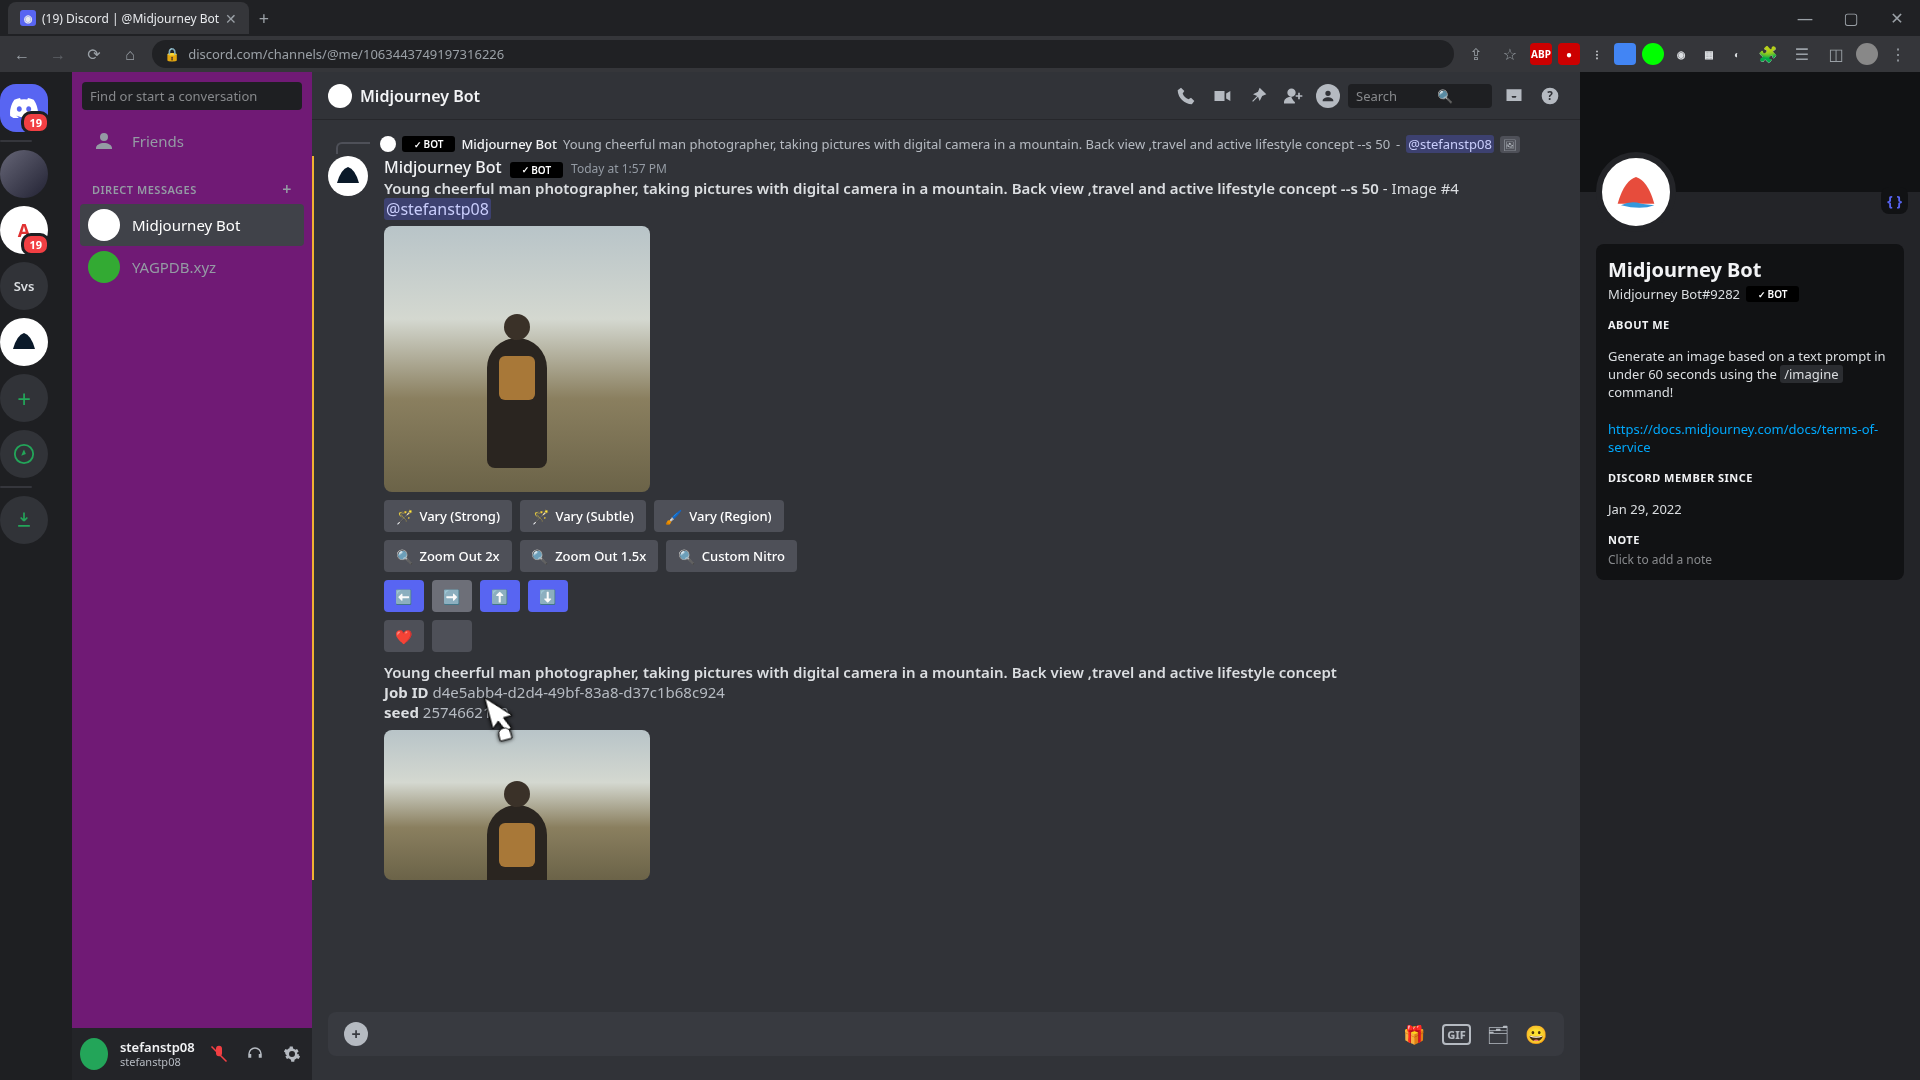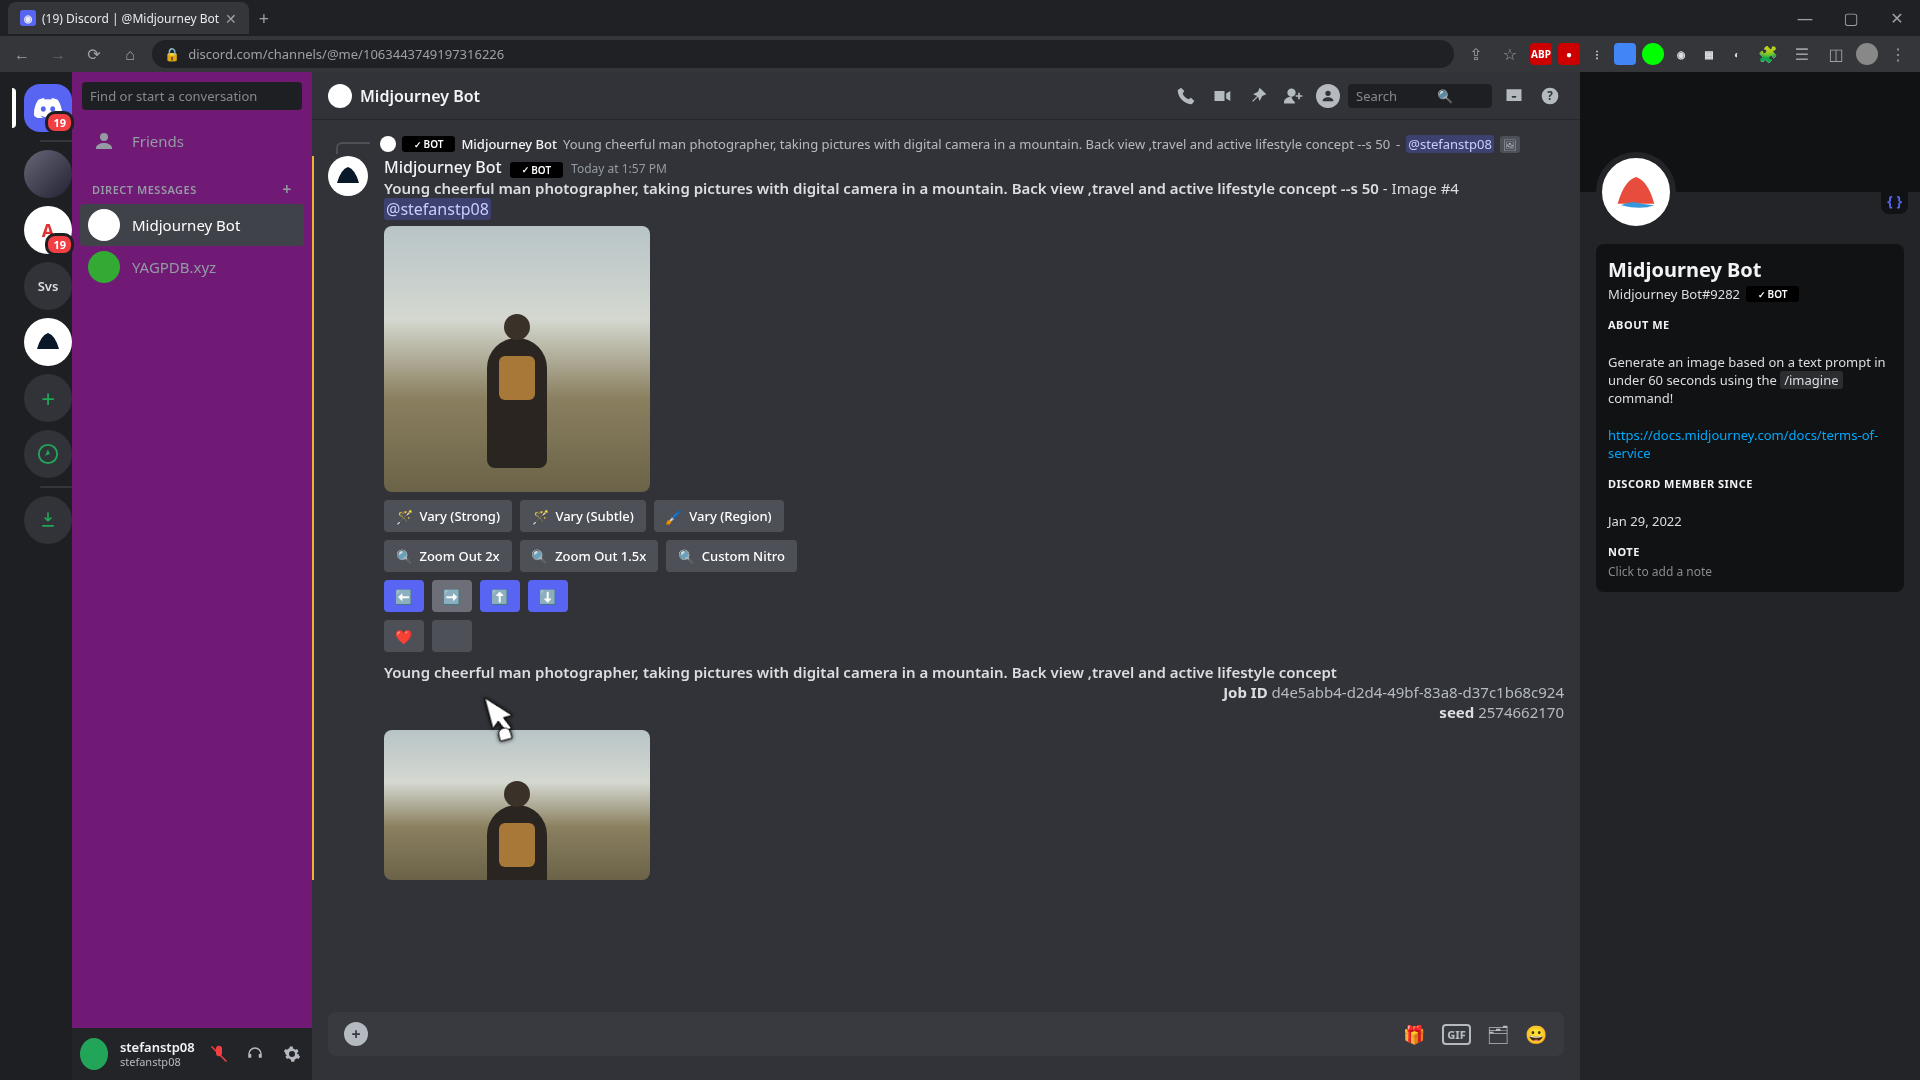--- a/index.html
+++ b/index.html
@@ -17,21 +17,21 @@
 .url-field { flex: 1; height: 28px; background: #202124; border-radius: 14px; display: flex; align-items: center; padding: 0 12px; font-size: 13px; color: #9aa0a6; }
 .url-field .lock { margin-right: 8px; }
 .ext-icons { display: flex; gap: 6px; align-items: center; }
 .ext { width: 22px; height: 22px; border-radius: 4px; display: inline-flex; align-items: center; justify-content: center; font-size: 10px; font-weight: bold; }
 .win-controls { position: absolute; right: 0; top: 0; display: flex; }
 .win-btn { width: 46px; height: 36px; display: inline-flex; align-items: center; justify-content: center; color: #9aa0a6; }
 
 .app { display: flex; height: calc(1080px - 72px); }
 
 
-.server-rail { width: 72px; background: #1e1f22; display: flex; flex-direction: column; align-items: flex-end; padding-top: 12px; gap: 8px; }
+.server-rail { width: 72px; background: #1e1f22; display: flex; flex-direction: column; align-items: flex-start; padding-top: 12px; gap: 8px; }
 .server-pill { width: 48px; height: 48px; border-radius: 50%; background: #313338; display: flex; align-items: center; justify-content: center; color: #dbdee1; font-size: 18px; position: relative; }
 .server-pill.active { border-radius: 16px; background: #5865f2; }
 .server-pill.active::before { content: ""; position: absolute; left: -12px; width: 4px; height: 40px; background: #fff; border-radius: 0 4px 4px 0; }
 .server-pill.add { color: #23a559; font-size: 24px; }
 .server-pill.explore { color: #23a559; }
 .server-pill.download { color: #23a559; }
 .server-pill .badge { position: absolute; bottom: -2px; right: -2px; background: #f23f43; color: #fff; font-size: 11px; font-weight: bold; border-radius: 10px; padding: 1px 5px; border: 3px solid #1e1f22; }
 .rail-sep { width: 32px; height: 2px; background: #35363c; border-radius: 1px; }
 
 
@@ -84,40 +84,40 @@
 
 .btn-row { display: flex; gap: 8px; margin-top: 8px; flex-wrap: wrap; }
 .mj-btn { background: #4e5058; color: #fff; border: none; border-radius: 4px; padding: 6px 12px; font-size: 13px; font-weight: 500; display: inline-flex; align-items: center; gap: 6px; cursor: pointer; min-height: 32px; }
 .mj-btn.icon-only { width: 40px; justify-content: center; padding: 0; }
 .mj-btn.blue { background: #5865f2; }
 .mj-btn.hovered { background: #6d6f78; }
 .emoji { font-size: 14px; }
 
 .meta-block { margin-top: 10px; font-size: 15px; }
 .meta-block .desc { color: #dbdee1; font-weight: 600; }
-.meta-block .kv { color: #dbdee1; text-align: right; }
+.meta-block .kv { color: #dbdee1; }
 .meta-block .kv b { font-weight: 700; }
 .meta-block .kv .val { color: #b5bac1; font-weight: 400; }
 
 .composer { margin: 0 16px 24px; background: #383a40; border-radius: 8px; height: 44px; display: flex; align-items: center; padding: 0 16px; gap: 16px; }
 .composer .plus-circle { width: 24px; height: 24px; border-radius: 50%; background: #b5bac1; color: #383a40; display: inline-flex; align-items: center; justify-content: center; font-weight: bold; }
 .composer .sp { flex: 1; }
 .composer .cicon { color: #b5bac1; font-size: 18px; }
 .composer .gif { font-size: 11px; font-weight: 800; border: 2px solid #b5bac1; border-radius: 4px; padding: 1px 3px; color: #b5bac1; }
 
 
 .profile { width: 340px; background: #232428; overflow-y: auto; }
 .profile .banner { height: 120px; background: #111214; position: relative; }
 .profile .pav { position: absolute; left: 16px; bottom: -40px; width: 80px; height: 80px; border-radius: 50%; background: #fff; border: 6px solid #232428; display: flex; align-items: center; justify-content: center; }
 .profile .badge-slot { position: absolute; right: 12px; bottom: -22px; background: #111214; border-radius: 8px; padding: 4px 6px; color: #5865f2; font-weight: bold; font-size: 14px; }
 .profile .card { margin: 52px 16px 16px; background: #111214; border-radius: 8px; padding: 12px; }
 .profile .pname { color: #f2f3f5; font-size: 20px; font-weight: 700; }
 .profile .ptag { color: #dbdee1; font-size: 13px; display: flex; align-items: center; gap: 6px; margin-top: 2px; }
 .profile .section-label { color: #f2f3f5; font-size: 11px; font-weight: 700; margin-top: 14px; letter-spacing: 0.5px; }
-.profile .section-body { color: #dbdee1; font-size: 13px; margin-top: 21px; line-height: 1.4; }
+.profile .section-body { color: #dbdee1; font-size: 13px; margin-top: 15px; line-height: 1.4; }
 .profile .cmd { background: #2b2d31; padding: 0 4px; border-radius: 3px; }
 .profile a { color: #00a8fc; text-decoration: none; }
 .profile .note-input { color: #87898c; font-size: 12px; margin-top: 4px; }
 
 
 .cursor { position: absolute; left: 480px; top: 690px; pointer-events: none; font-size: 40px; color: #fff; filter: drop-shadow(0 0 2px #000); transform: rotate(-15deg); }
 
 svg { display: block; }
 </style>
 </head>

